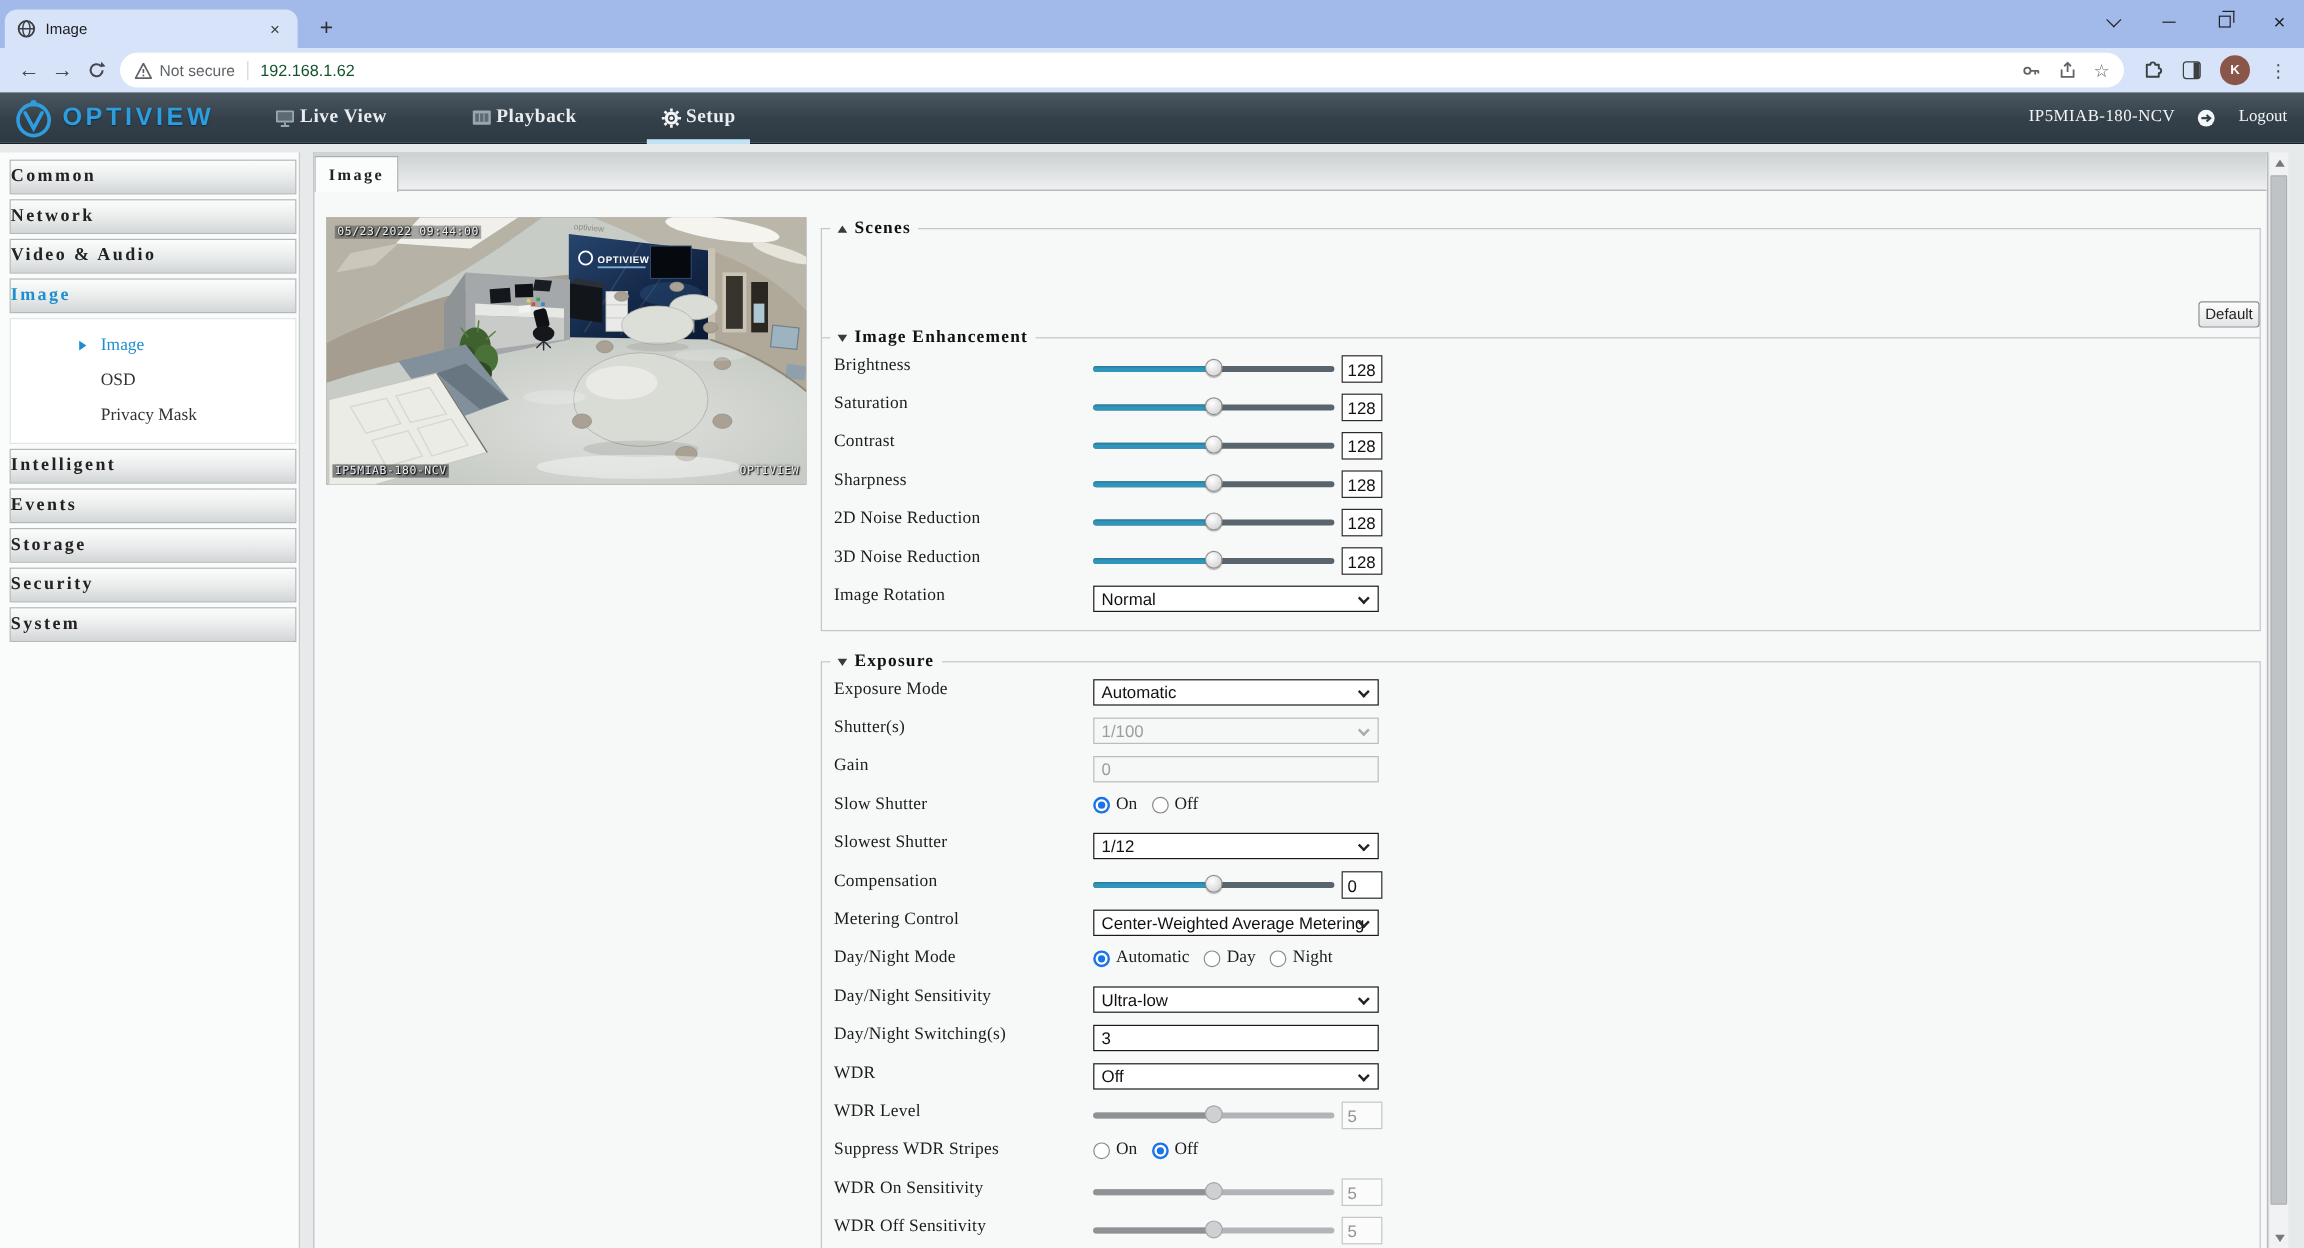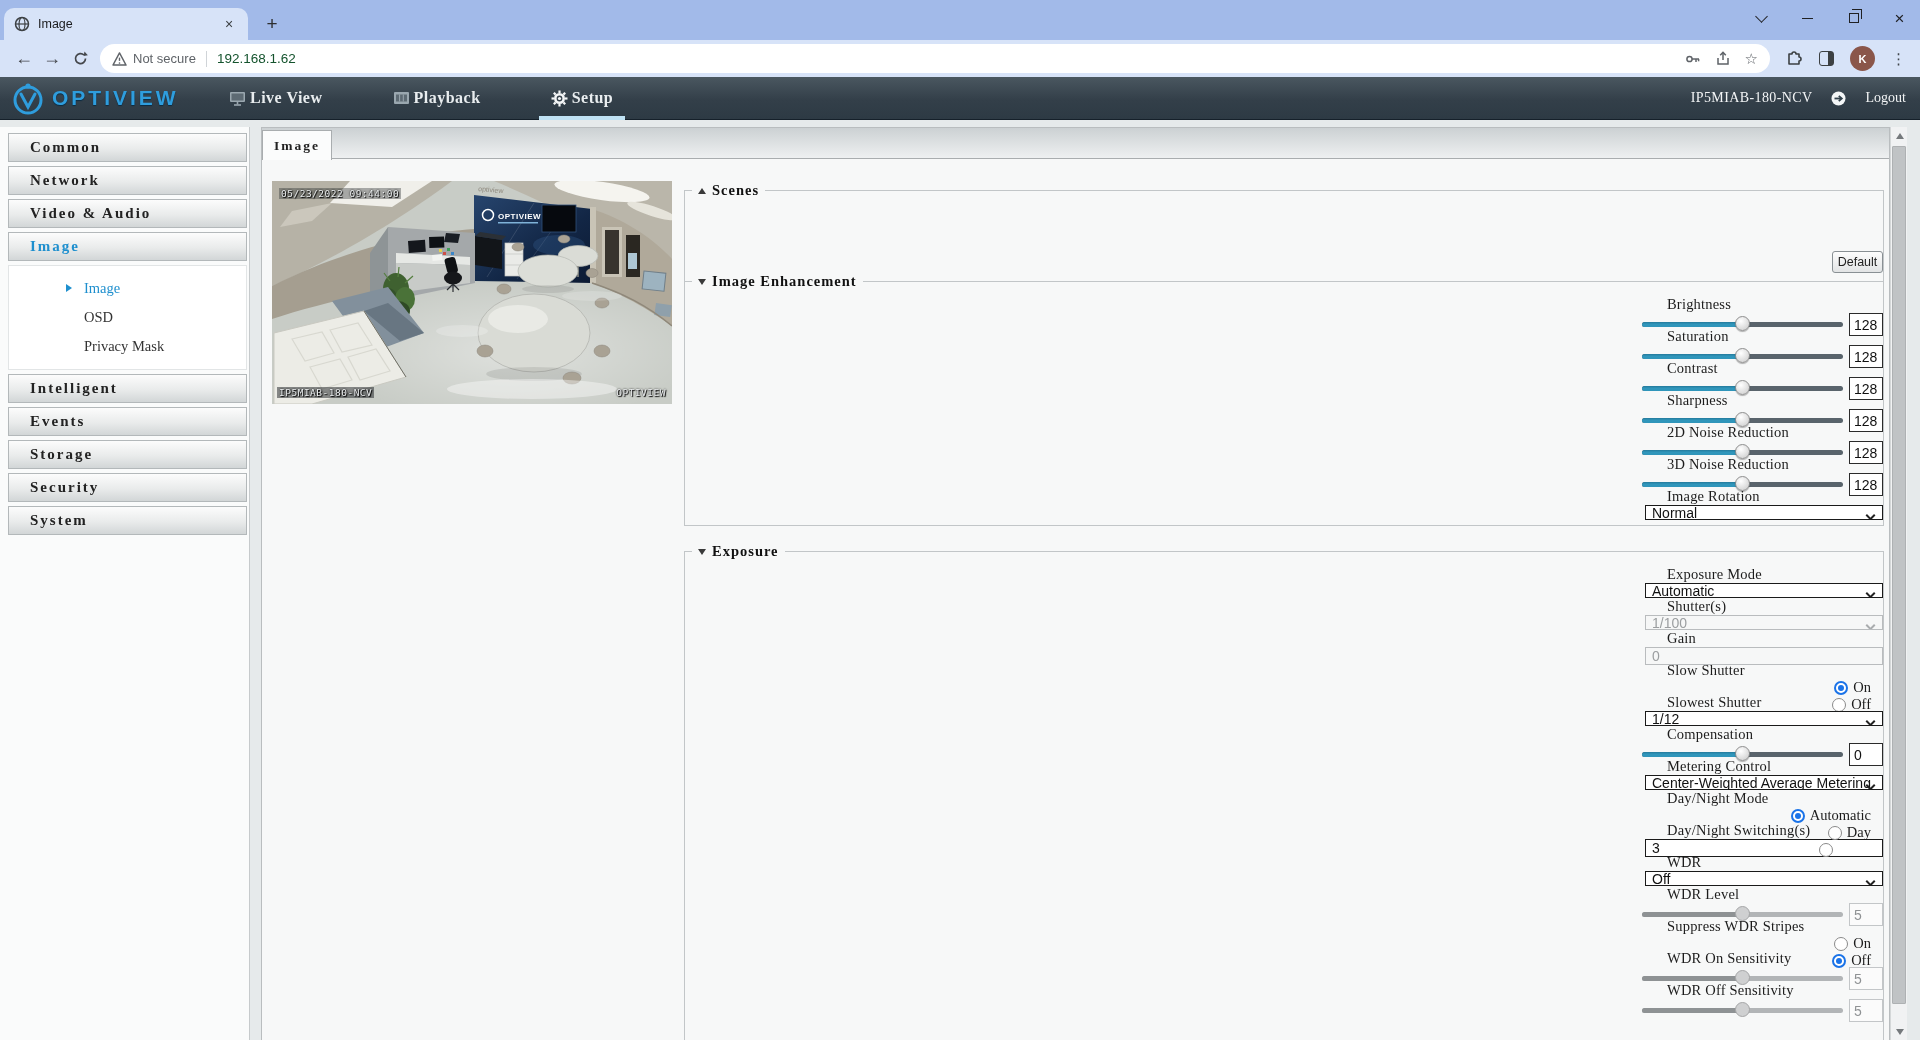--- a/index.html
+++ b/index.html
@@ -58,21 +58,21 @@
   .nav-item.active::after { content:""; position:absolute; left:2px; right:2px; bottom:0; height:4px; background:#bfe2f4; }
   .nav-right { margin-left:auto; display:flex; align-items:center; gap:18px; margin-right:14px; }
   .device-name { font-family:"Liberation Serif", serif; font-size:14px; color:#f2f4f5; letter-spacing:.4px; }
   .logout { display:flex; align-items:center; gap:20px; font-family:"Liberation Serif", serif;
             font-size:14px; color:#f2f4f5; }
 
   
   .sidebar { position:absolute; left:0; top:127px; width:250px; height:913px; background:#fafbfb;
              border-right:1px solid #c6cacc; padding:6px 2px 0 8px; }
   .sbar { height:29px; margin-bottom:4px; background:linear-gradient(#fcfcfc, #e9ebeb 55%, #d2d6d7);
-          border:1px solid #b3b8ba; display:flex; align-items:center; padding-left:21px;
+          border:1px solid #b3b8ba; display:flex; align-items:center; 
           font-family:"Liberation Serif", serif; font-weight:bold; font-size:15px;
           letter-spacing:2px; color:#222; }
   .sbar.active { color:#1e8fce; }
   .submenu { background:#ffffff; border:1px solid #e2e5e6; margin-bottom:4px; padding:8px 0; }
   .subitem { height:29px; display:flex; align-items:center; padding-left:75px; position:relative;
              font-family:"Liberation Serif", serif; font-size:14.5px; color:#333; }
   .subitem.active { color:#1e8fce; }
   .subitem.active::before { content:""; position:absolute; left:57px; top:10px; width:0; height:0;
              border-left:6px solid #1e8fce; border-top:4.5px solid transparent; border-bottom:4.5px solid transparent; }
 
@@ -98,21 +98,21 @@
                display:flex; align-items:center; font-family:"Liberation Serif", serif; font-weight:bold;
                font-size:14.5px; letter-spacing:1px; color:#111; }
   .tri-u { width:0; height:0; border-left:4.5px solid transparent; border-right:4.5px solid transparent;
            border-bottom:6px solid #3a3a3a; margin-right:6px; }
   .tri-d { width:0; height:0; border-left:4.5px solid transparent; border-right:4.5px solid transparent;
            border-top:6px solid #3a3a3a; margin-right:6px; }
   .fs-scenes { top:62px; height:91px; border-bottom:none; }
   .fs-enh { top:153px; height:245px; padding-top:14px; }
   .fs-exp { top:423px; height:540px; padding-top:14px; }
 
-  .frow { display:flex; align-items:flex-end; height:32px; padding-left:10px;flex-direction:column; }
+  .frow { display:flex; align-items:flex-start; height:32px; padding-left:10px; }
   .flabel { width:216px; flex:none; font-family:"Liberation Serif", serif; font-size:14.5px;
             color:#1c1c1c; letter-spacing:.2px; }
   .sel { position:relative; width:238px; height:22px; border:1px solid #1a1a1a; background:#fff;
          display:flex; align-items:center; padding:0 24px 0 6px; font-size:14px; color:#111; overflow:hidden; white-space:nowrap; }
   .chev { position:absolute; right:8px; top:6px; width:7px; height:7px;
           border-left:2px solid #222; border-bottom:2px solid #222; transform:rotate(-45deg); }
   .sel.dis { border-color:#b9bcbe; color:#9b9ea0; background:#f6f7f7; }
   .sel.dis .chev { border-color:#a9acae; }
   .tinput { width:238px; height:22px; border:1px solid #1a1a1a; background:#fff; display:flex;
             align-items:center; padding:0 6px; font-size:14px; color:#111; }
@@ -572,20 +572,27 @@
         <span class="ropt">
             <span class="radio"></span>
             <span>Day</span>
           </span>
         <span class="ropt">
             <span class="radio"></span>
             <span>Night</span>
           </span>
       </div>
       <div class="frow">
+        <span class="flabel">Day/Night Sensitivity</span>
+        <span class="sel">
+          <span>Ultra-low</span>
+          <span class="chev"></span>
+        </span>
+      </div>
+      <div class="frow">
         <span class="flabel">Day/Night Switching(s)</span>
         <span class="tinput">3</span>
       </div>
       <div class="frow">
         <span class="flabel">WDR</span>
         <span class="sel">
           <span>Off</span>
           <span class="chev"></span>
         </span>
       </div>

